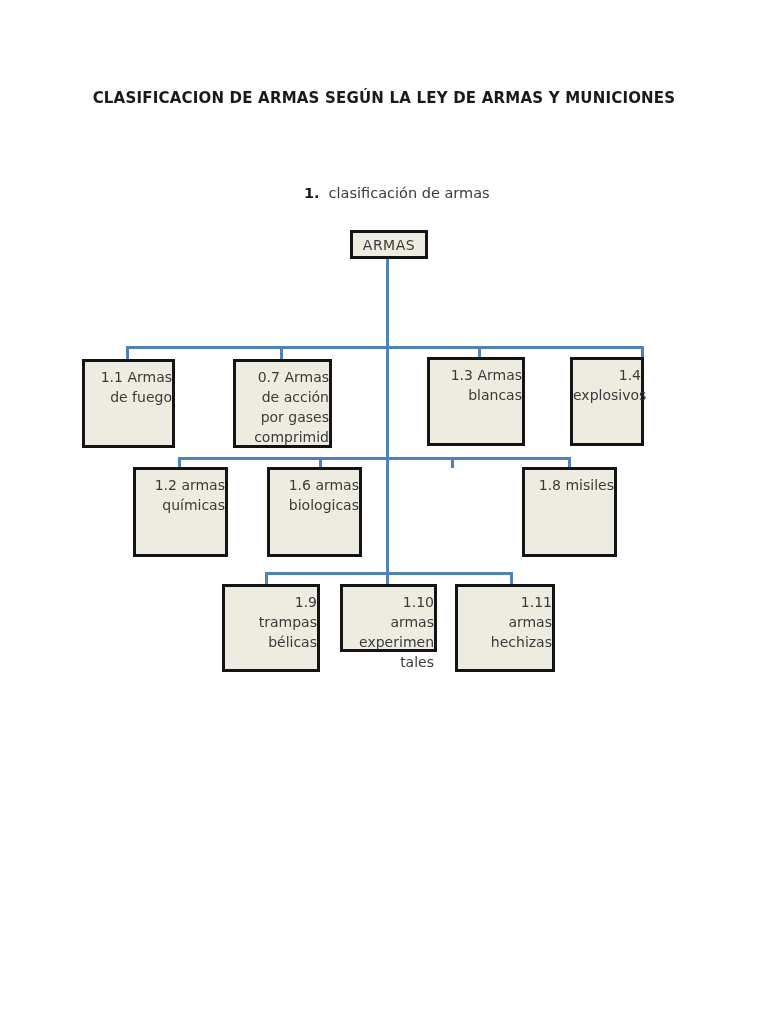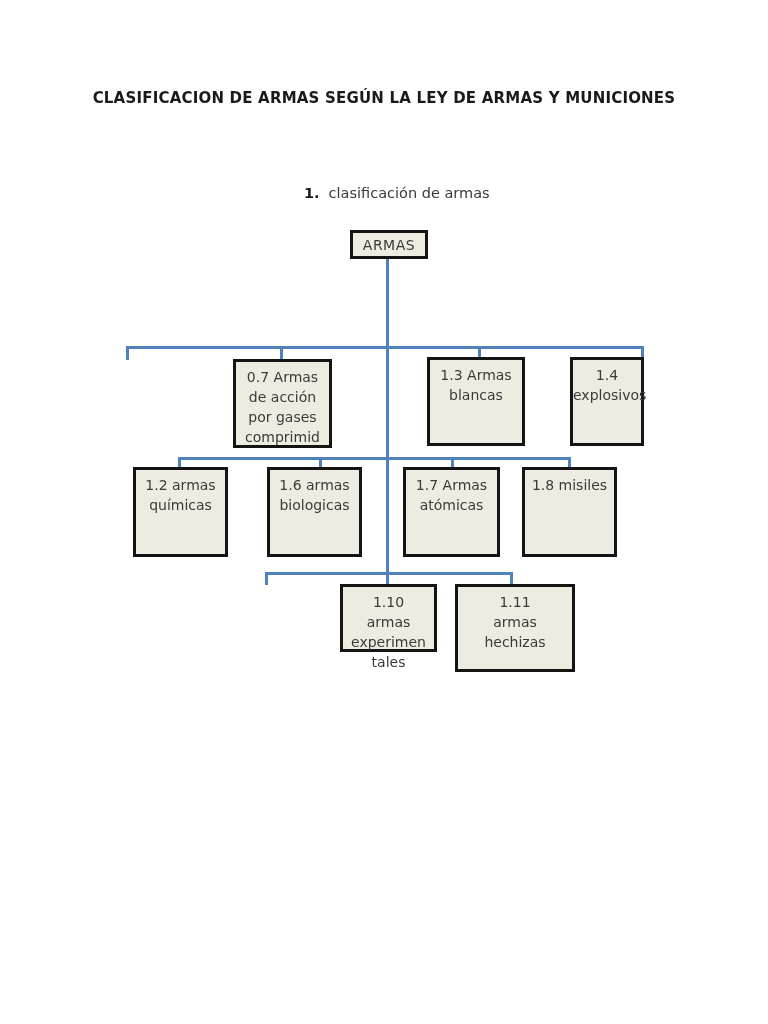--- a/index.html
+++ b/index.html
@@ -36,21 +36,21 @@
   }
   .diagram { position: absolute; left: 0; top: 0; width: 768px; height: 1024px; }
   .node {
     position: absolute;
     box-sizing: border-box;
     background: var(--box-fill, #eeece1);
     border: 3px solid var(--box-border, #141414);
     color: var(--box-text, #3a3a3a);
     font-size: 14px;
     line-height: 20px;
-    text-align: center;
+    text-align: right;
     white-space: pre-line;
     padding-top: 5px;
   }
   .node.root {
     display: flex;
     align-items: center;
     justify-content: center;
     padding-top: 0;
     font-size: 14px;
     letter-spacing: 0.5px;
@@ -83,39 +83,42 @@
     <div class="conn" style="left:319px; top:457px; width:3px; height:11px"></div>
     <div class="conn" style="left:451px; top:457px; width:3px; height:11px"></div>
     <div class="conn" style="left:568px; top:457px; width:3px; height:11px"></div>
 
     <div class="conn" style="left:265px; top:572px; width:248px; height:3px"></div>
     <div class="conn" style="left:265px; top:572px; width:3px; height:13px"></div>
     <div class="conn" style="left:510px; top:572px; width:3px; height:13px"></div>
 
     <div class="node root" style="left:350px; top:230px; width:78px; height:29px">ARMAS</div>
 
+    <div class="node" style="left:82px;  top:359px; width:93px; height:89px">1.1 Armas
+de fuego</div>
     <div class="node" style="left:233px; top:359px; width:99px; height:89px">0.7 Armas
 de acción
 por gases
 comprimid</div>
     <div class="node" style="left:427px; top:357px; width:98px; height:89px">1.3 Armas
 blancas</div>
     <div class="node" style="left:570px; top:357px; width:74px; height:89px">1.4
 explosivos</div>
 
     <div class="node" style="left:133px; top:467px; width:95px; height:90px">1.2 armas
 químicas</div>
     <div class="node" style="left:267px; top:467px; width:95px; height:90px">1.6 armas
 biologicas</div>
-    <div class="node" style="left:403px; top:467px; width:97px; height:90px">1.7 Armas
-atómicas</div>
     <div class="node" style="left:522px; top:467px; width:95px; height:90px">1.8 misiles</div>
 
+    <div class="node" style="left:222px; top:584px; width:98px; height:88px">1.9
+trampas
+bélicas</div>
     <div class="node" style="left:340px; top:584px; width:97px; height:68px">1.10
 armas
 experimen
 tales</div>
-    <div class="node" style="left:455px; top:584px; width:120px; height:88px">1.11
+    <div class="node" style="left:455px; top:584px; width:100px; height:88px">1.11
 armas
 hechizas</div>
 
   </div>
 </div>
 
 </body></html>

